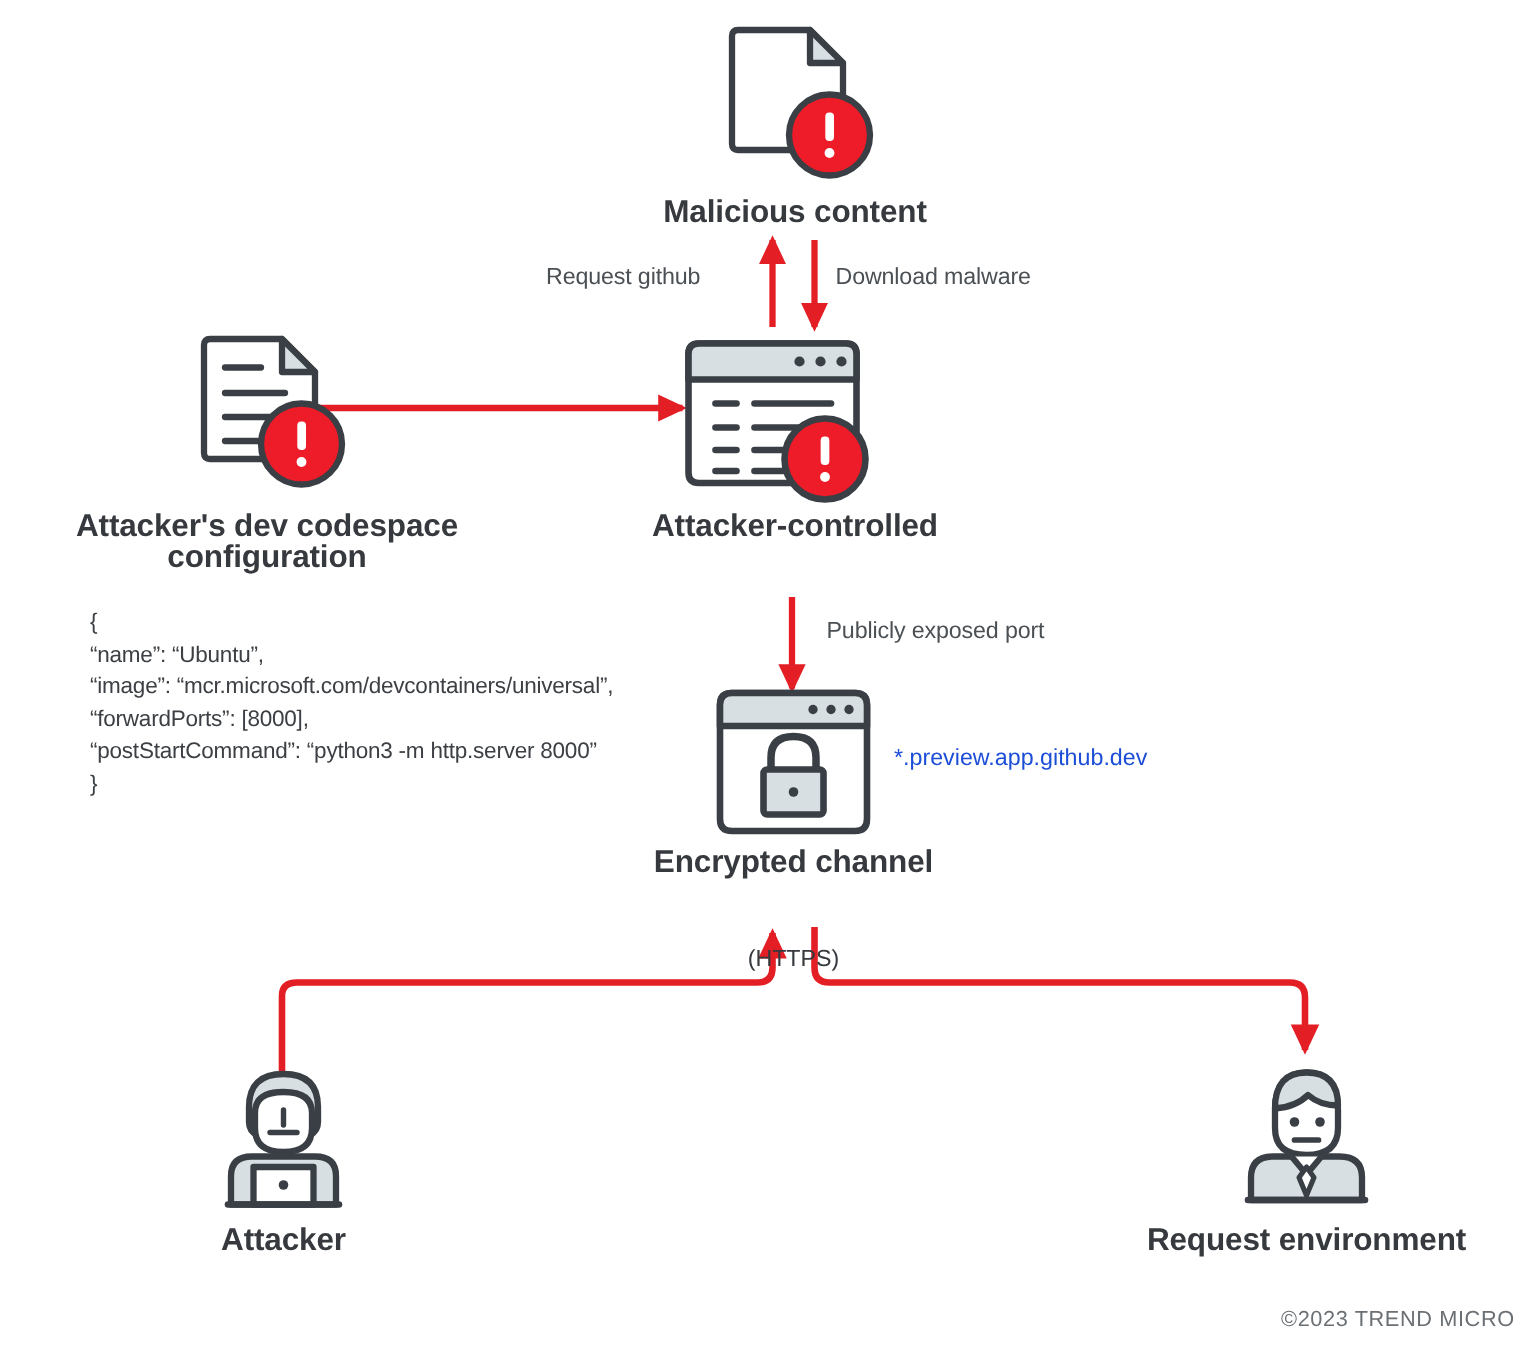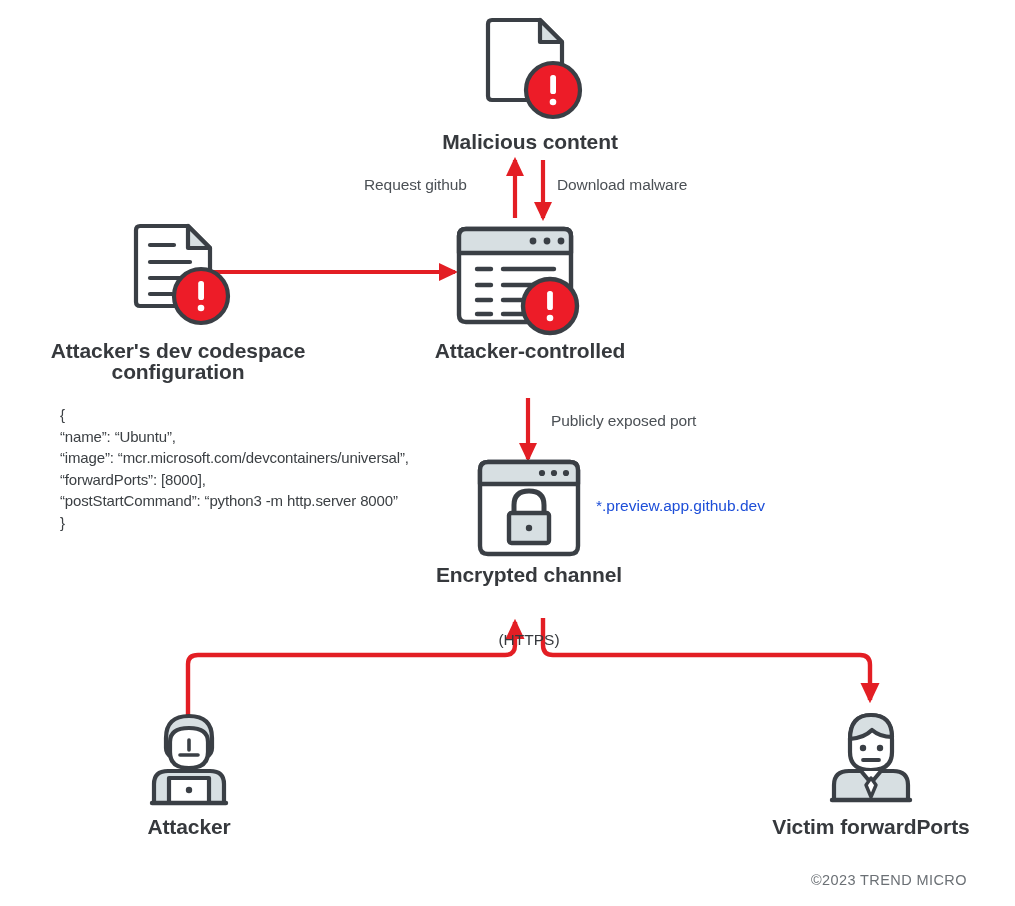--- a/index.html
+++ b/index.html
@@ -227,17 +227,17 @@
       <line x1="39" y1="55" x2="55" y2="55" stroke="#3a3f45" stroke-width="3.8" stroke-linecap="round"></line>
 
       <path d="M10 95 L10 80 Q10 66 25 66 L69 66 Q84 66 84 80 L84 95 Z" fill="#d7dfe2" stroke="#3a3f45" stroke-width="4.2" stroke-linejoin="round"></path>
 
       <path d="M37 66 L47 78 L57 66" fill="#ffffff" stroke="#3a3f45" stroke-width="4" stroke-linejoin="round"></path>
 
       <path d="M47 73 L42 80 L47 92 L52 80 Z" fill="#ffffff" stroke="#3a3f45" stroke-width="3.4" stroke-linejoin="round"></path>
       <line x1="8" y1="95" x2="86" y2="95" stroke="#3a3f45" stroke-width="4.4" stroke-linecap="round"></line>
     </g>
   </svg>
-  <div class="node-label" style="left:741px;top:816px;width:260px;">Victim forwardPorts</div>
-
-  <div class="copyright" style="left:811px;top:872px;">©2023 TREND MICRO</div>
+  <div class="node-label" style="left:741px;top:816px;width:260px;">Request environment</div>
+
+  <div class="copyright" style="left:854px;top:872px;">©2023 TREND MICRO</div>
 
 </div>
 
 </body></html>

